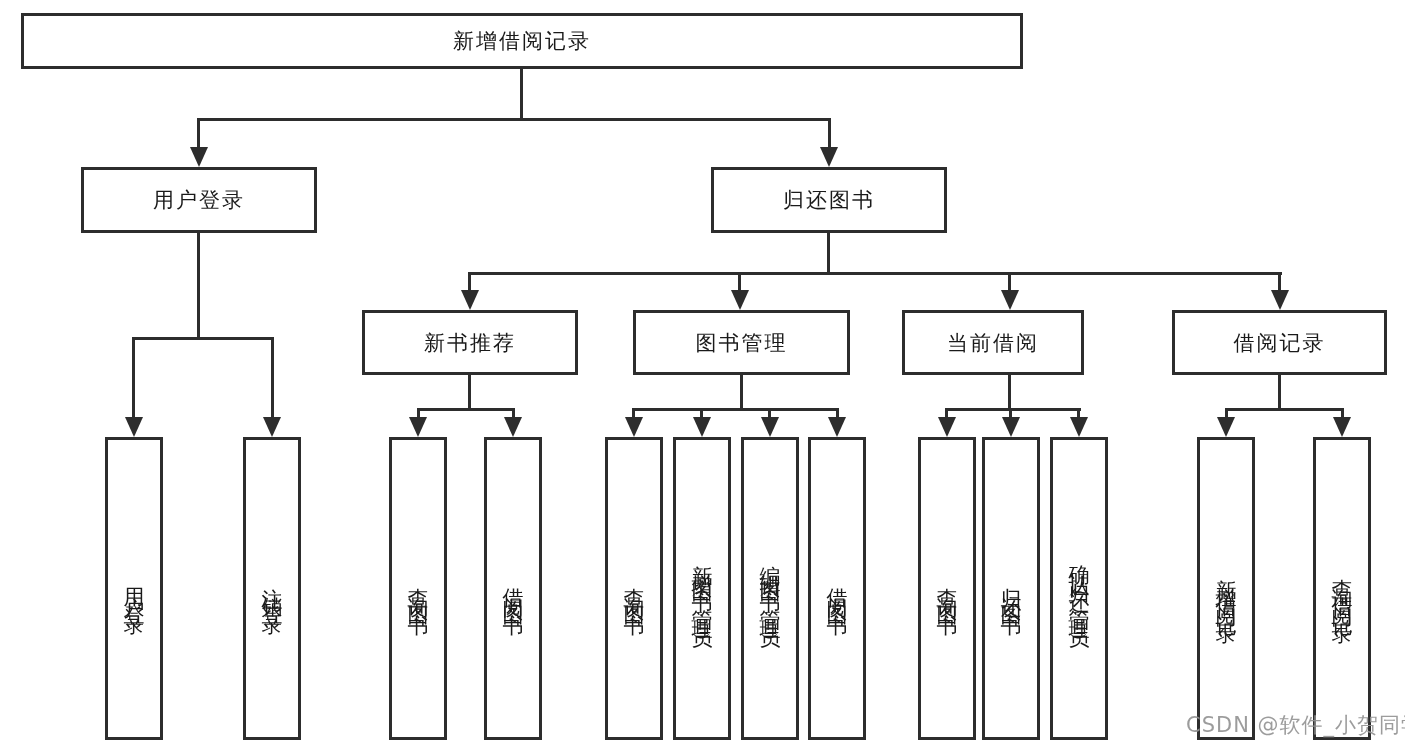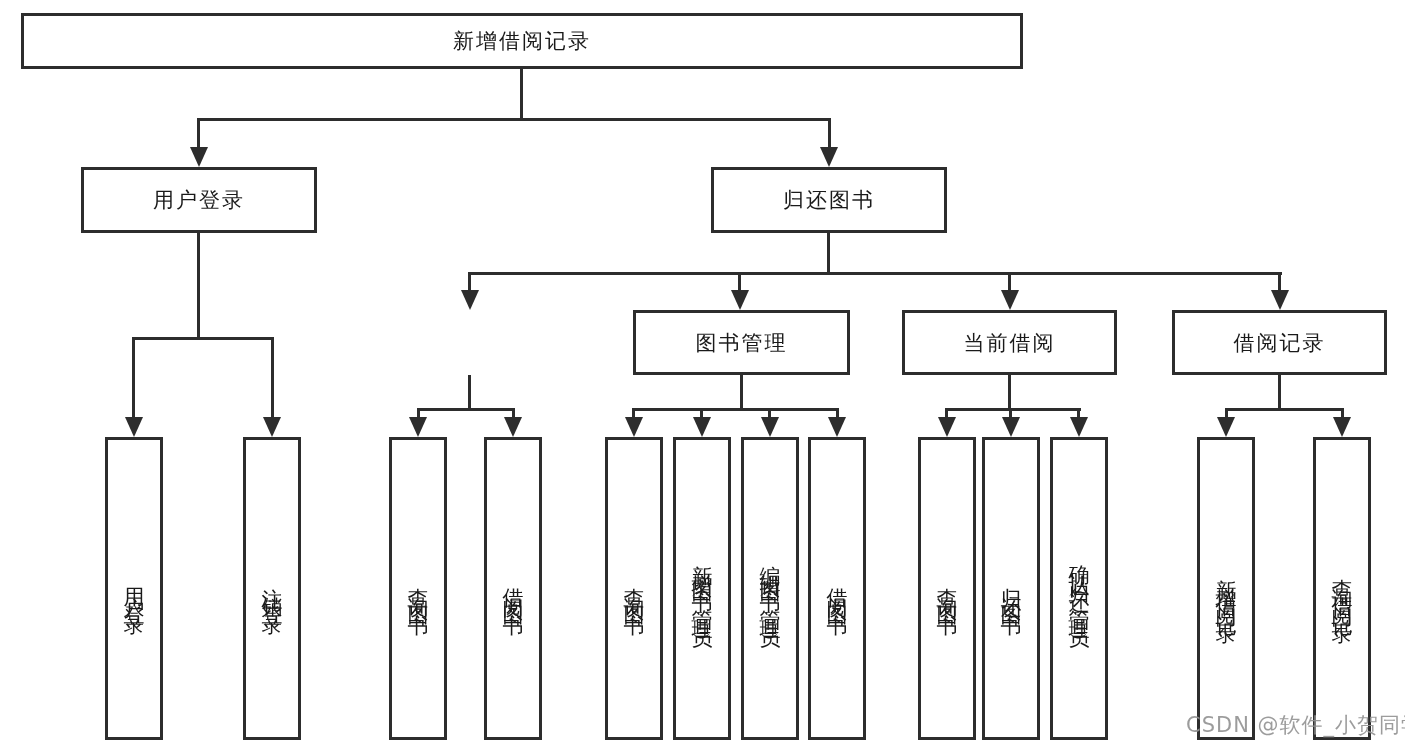--- a/index.html
+++ b/index.html
@@ -101,24 +101,27 @@
   <div class="hline" style="left:468px; top:272px; width:814px;"></div>
   <div class="vline" style="left:468px; top:272px; height:21px;"></div>
   <div class="arrow" style="left:461px; top:290px;"></div>
   <div class="vline" style="left:738px; top:272px; height:21px;"></div>
   <div class="arrow" style="left:731px; top:290px;"></div>
   <div class="vline" style="left:1008px; top:272px; height:21px;"></div>
   <div class="arrow" style="left:1001px; top:290px;"></div>
   <div class="vline" style="left:1278px; top:272px; height:21px;"></div>
   <div class="arrow" style="left:1271px; top:290px;"></div>
 
+  <div class="box" style="left:362px; top:310px; width:216px; height:65px;">
+    <span>新书推荐</span>
+  </div>
   <div class="box" style="left:633px; top:310px; width:217px; height:65px;">
     <span>图书管理</span>
   </div>
-  <div class="box" style="left:902px; top:310px; width:215px; height:65px;">
+  <div class="box" style="left:902px; top:310px; width:182px; height:65px;">
     <span>当前借阅</span>
   </div>
   <div class="box" style="left:1172px; top:310px; width:215px; height:65px;">
     <span>借阅记录</span>
   </div>
 
   <div class="vline" style="left:468px; top:375px; height:33px;"></div>
   <div class="hline" style="left:417px; top:408px; width:98px;"></div>
   <div class="vline" style="left:417px; top:408px; height:11px;"></div>
   <div class="arrow" style="left:409px; top:417px;"></div>

